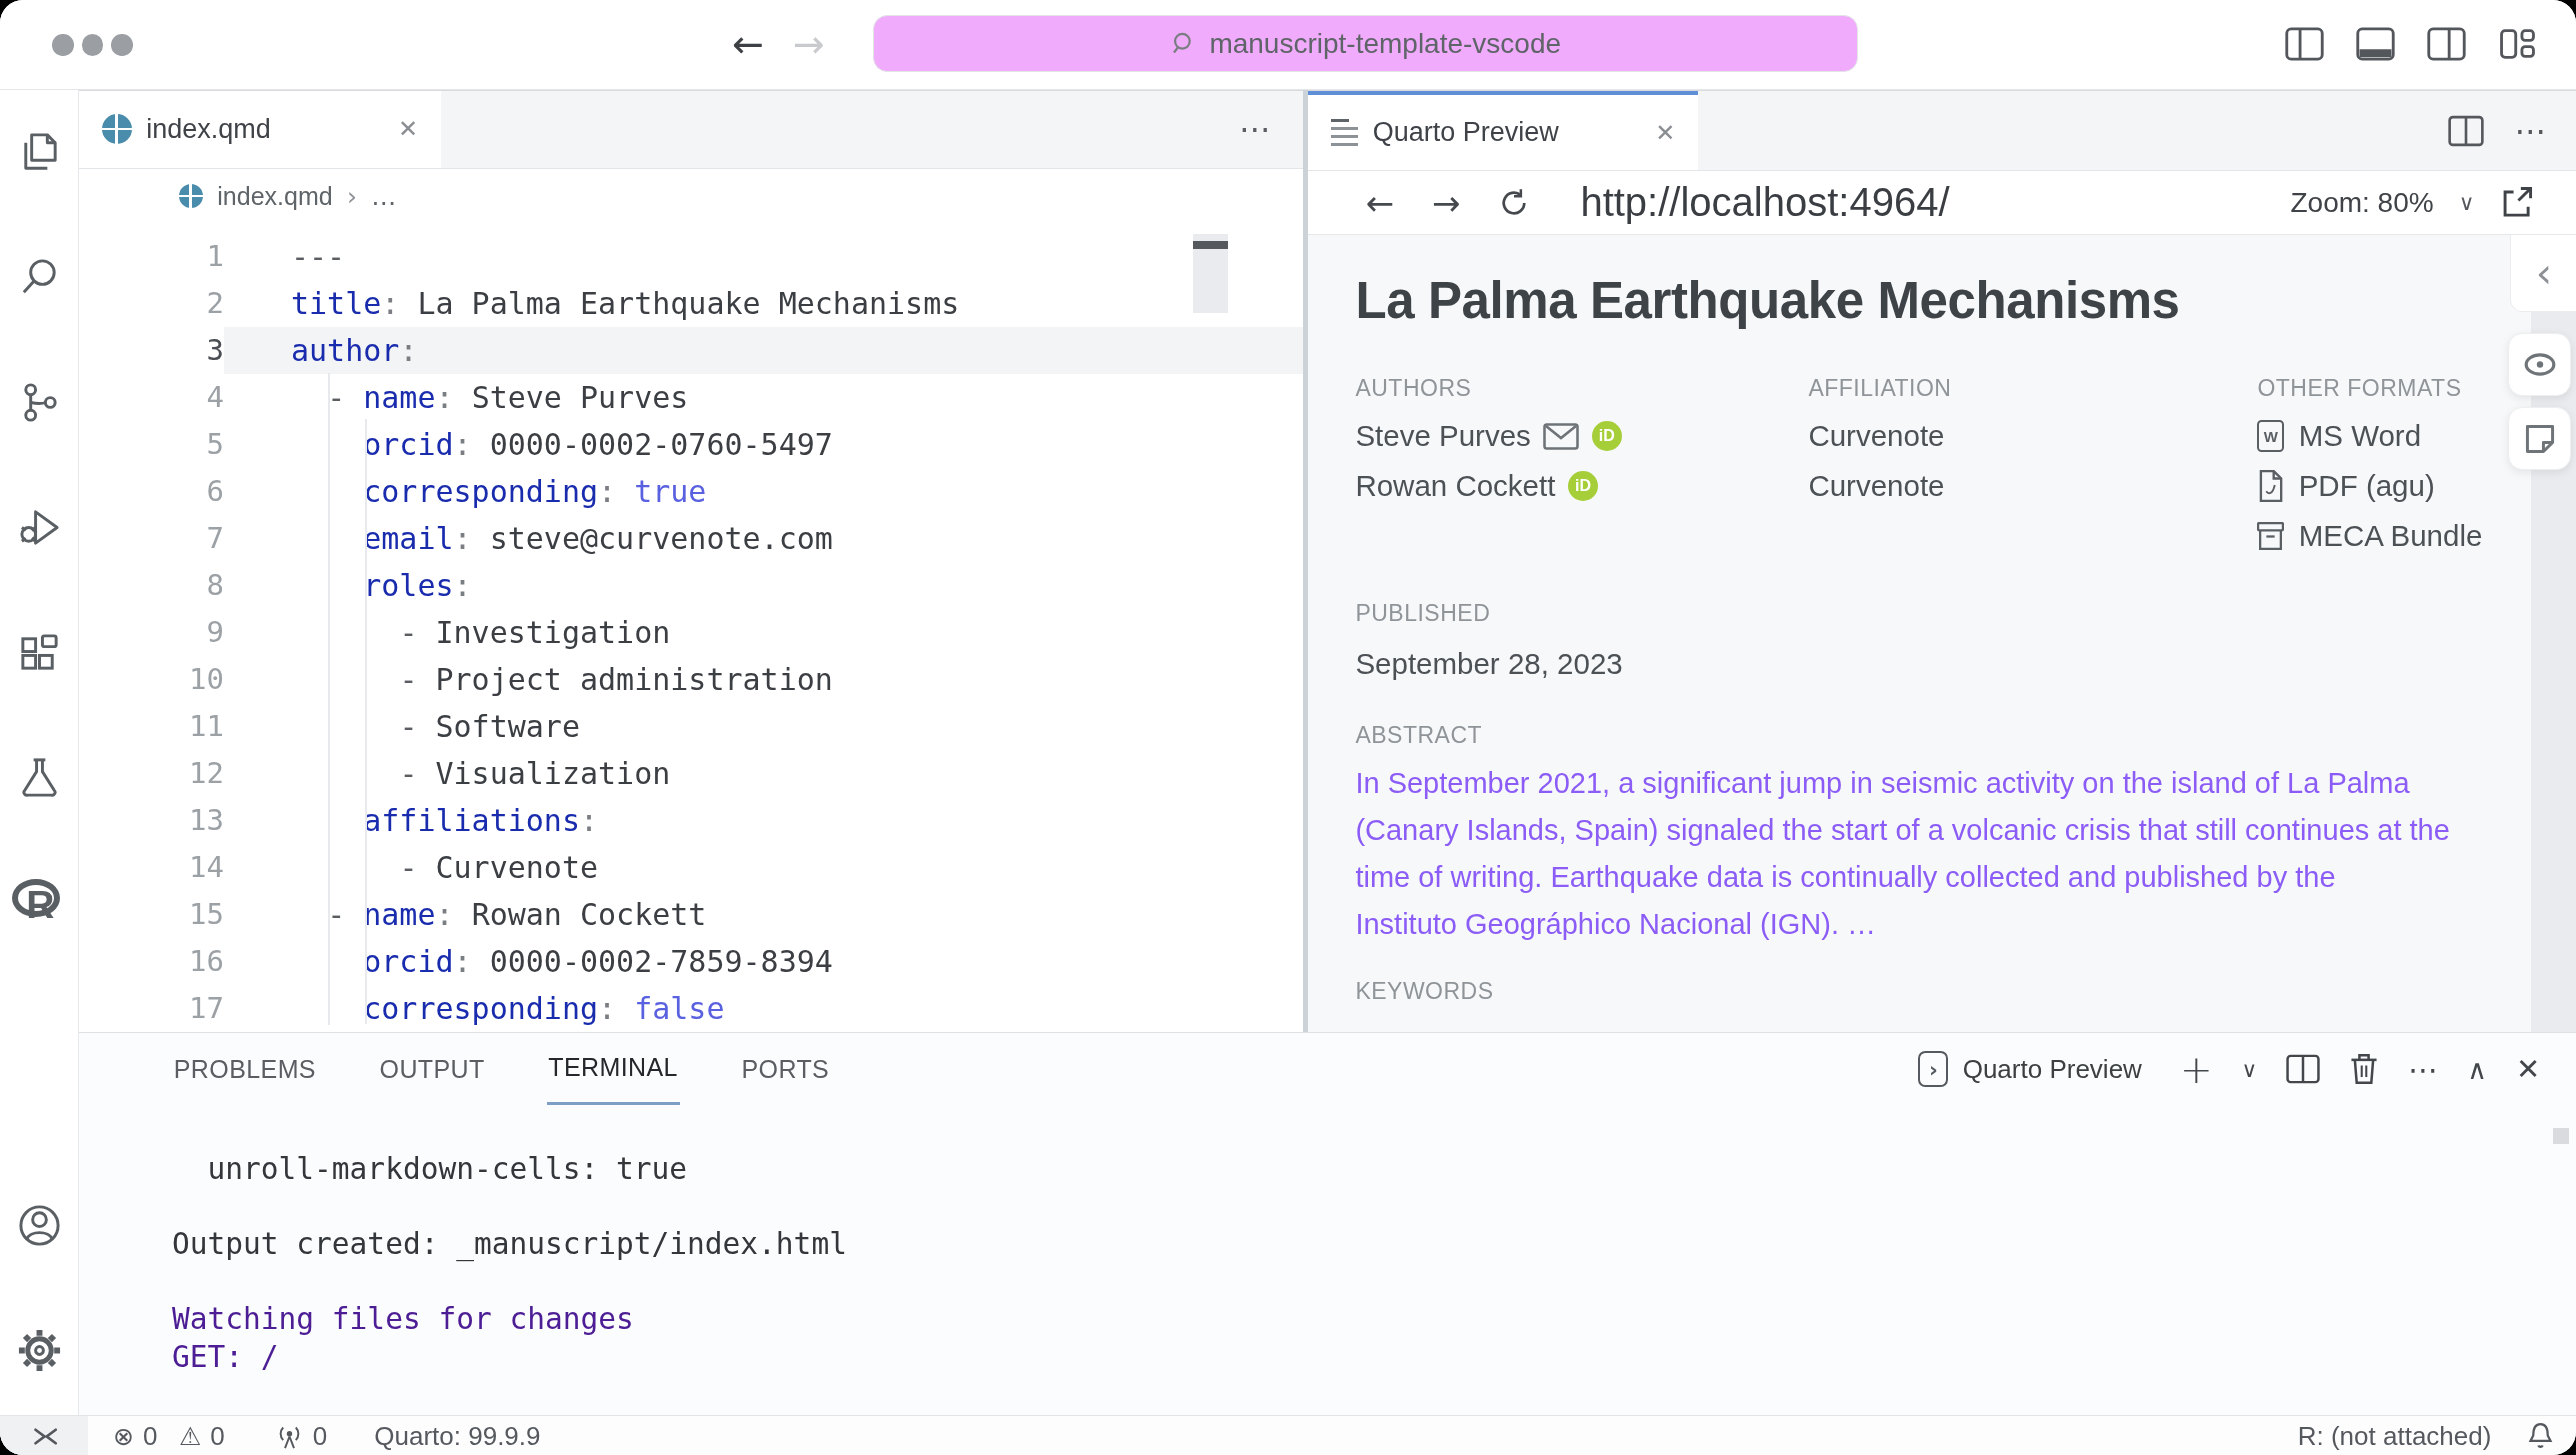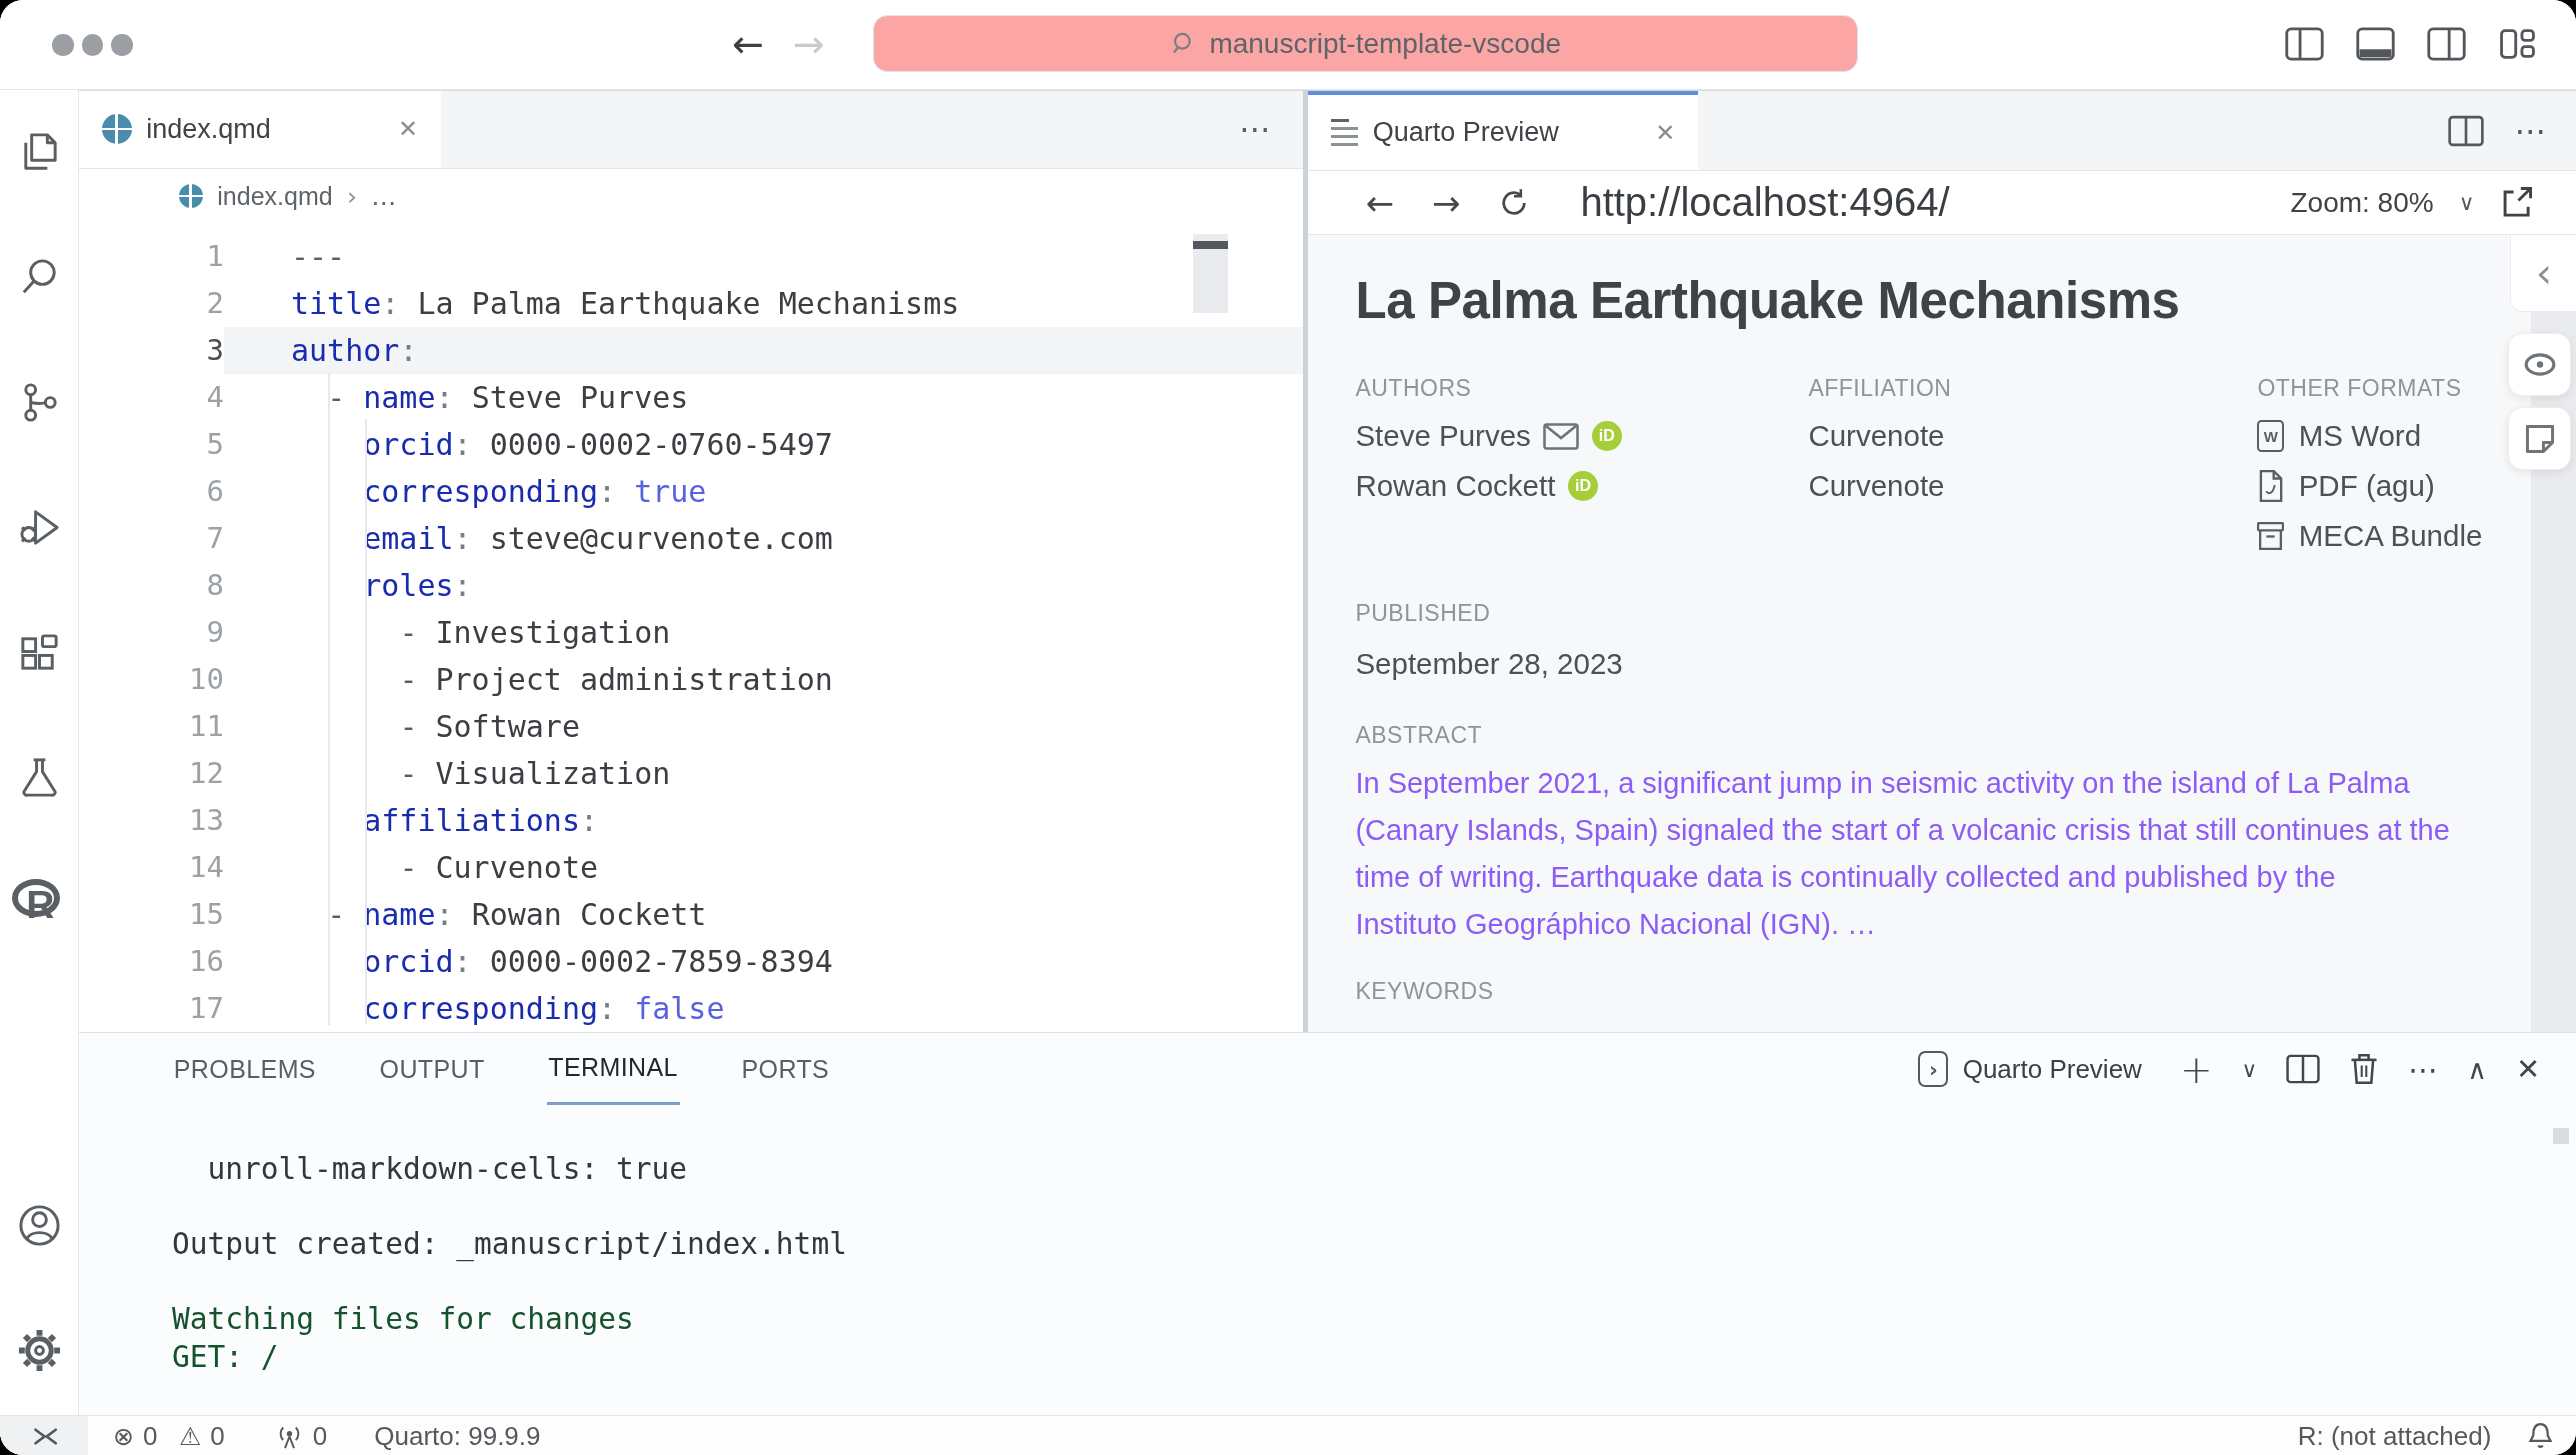--- a/index.html
+++ b/index.html
@@ -15,21 +15,21 @@
   .sym { font-family:"DejaVu Sans", sans-serif; }
 
   
   .titlebar { grid-row:1; grid-column:1 / 5; position:relative; background:#fff; border-bottom:1.8px solid #e4e6e9; }
   .lights { position:absolute; left:52px; top:34px; display:flex; gap:8px; }
   .light { width:21.5px; height:21.5px; border-radius:50%; background:#9b9fa4; }
   .nav-arrows { position:absolute; left:732px; top:0; height:88px; display:flex; align-items:center; gap:29px; }
   .arrow { font-size:38px; line-height:1; }
   .arrow.back { color:#3d4145; }
   .arrow.fwd { color:#c8cacd; }
-  .cmd-center { position:absolute; left:873px; top:15px; width:985px; height:57px; background:#fca5a5;
+  .cmd-center { position:absolute; left:873px; top:15px; width:985px; height:57px; background:#f0abfc;
     border:1.8px solid #e2e4e6; border-radius:14.3px; display:flex; align-items:center; justify-content:center; gap:12.5px;
     color:#5f6468; font-size:28px; }
   .tb-icons { position:absolute; right:39px; top:0; height:88px; display:flex; align-items:center; gap:32px; color:#53575c; }
 
   
   .activitybar { grid-row:2 / 4; grid-column:1; background:#fff; border-right:1.8px solid #e6e8eb;
     display:flex; flex-direction:column; align-items:center; padding:25px 0 27px 0; color:#5a5f64; }
   .ab-item { height:75px; display:flex; align-items:center; justify-content:center; width:100%; }
   .ab-item + .ab-item { margin-top:50px; }
   .ab-spacer { flex:1; }
@@ -115,21 +115,21 @@
   .ttab.active span { border-bottom:3.6px solid #7d9fc5; }
   .t-acts { margin-left:auto; display:flex; align-items:center; gap:29px; color:#43474c; }
   .t-proc { display:flex; align-items:center; gap:14.3px; font-size:26px; color:#3c4043; margin-right:9px; }
   .t-box { width:30px; height:36px; border:2.7px solid #545a60; border-radius:7.2px; display:flex; align-items:center;
     justify-content:center; font-size:21.5px; font-weight:bold; color:#545a60; }
   .t-plus { font-size:39px; font-weight:300; line-height:1; }
   .t-small { font-size:21.5px; color:#43474c; }
   .t-body { flex:1; font-family:"DejaVu Sans Mono", monospace; font-size:29.5px; padding:45px 0 0 93px; color:#33363a; }
   .tline { height:38px; line-height:38px; white-space:pre; }
   .tline.gap { margin-bottom:37px; }
-  .tline.ok { color:#14532d; }
+  .tline.ok { color:#4c1d95; }
   .t-nub { position:absolute; top:95px; right:7.2px; width:16px; height:16px; background:#d9dbde; }
 
   
   .statusbar { grid-row:4; grid-column:1 / 5; background:#fdfdfe; border-top:1.8px solid #e3e5e8;
     display:flex; align-items:center; font-size:26px; color:#55595e; }
   .remote-tile { width:88px; height:100%; background:#eff1f3; display:flex; align-items:center; justify-content:center; color:#54585d; flex:none; }
   .sb-item { display:flex; align-items:center; gap:9px; }
   .sb-icon { font-size:25px; color:#55595e; }
   .sb-right { margin-left:auto; display:flex; align-items:center; gap:36px; padding-right:22px; }
   svg { display:block; }

